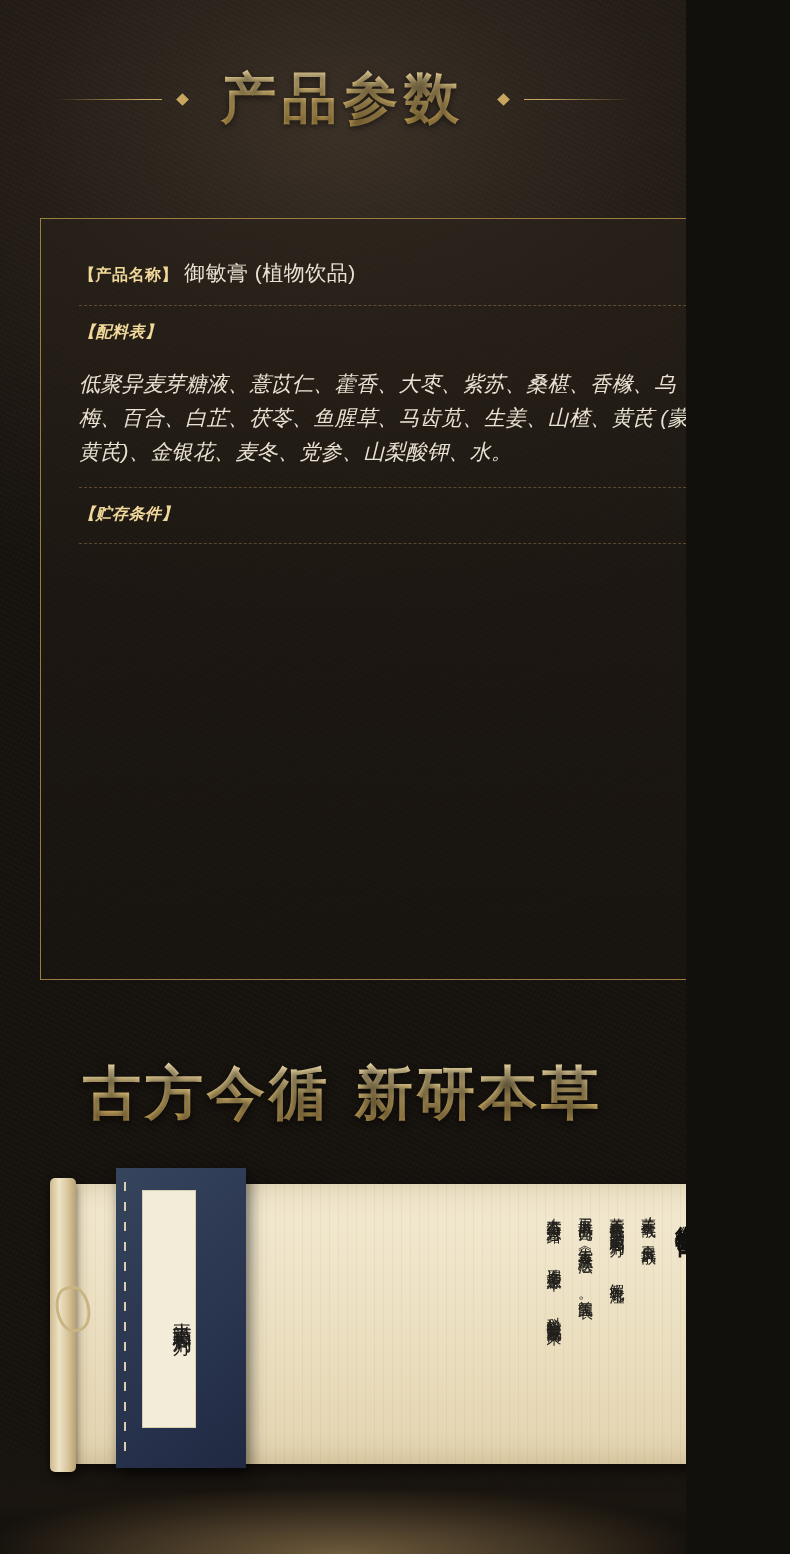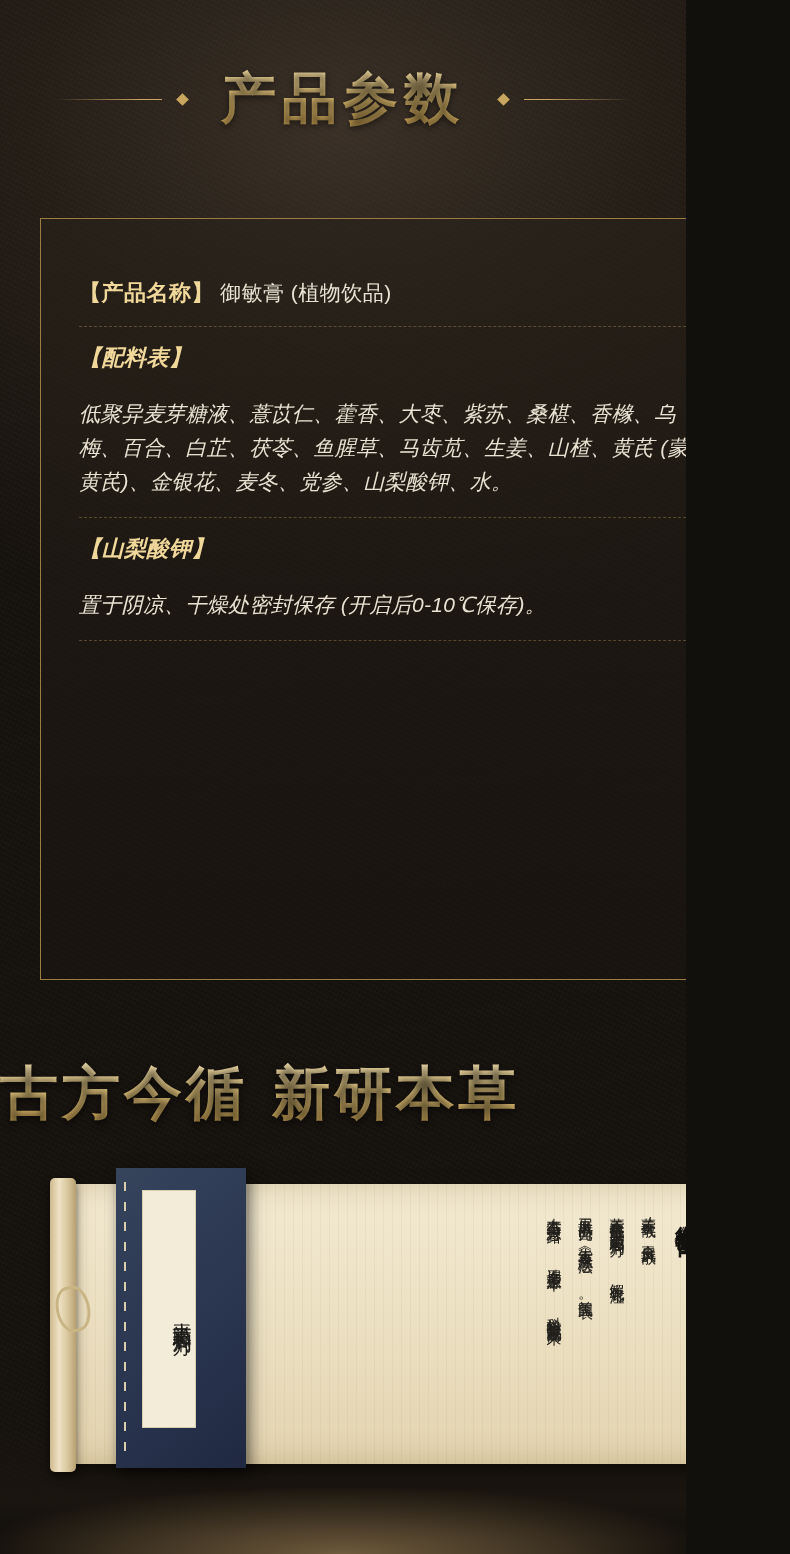--- a/index.html
+++ b/index.html
@@ -81,45 +81,44 @@
     padding: 34px 38px 10px 38px;
   }
 
   .block { padding: 16px 0 18px 0; }
   .block + .block { border-top: 1px dashed rgba(183,152,92,0.38); font-style: italic; }
   .block:first-child { padding-top: 6px; }
 
   .lbl {
     font-family: "DejaVu Serif", serif;
     font-weight: bold;
-    font-size: 22px;
+    font-size: 16px;
     color: #f0d79a;
     letter-spacing: 0.5px;
   }
   .inline-val {
     font-size: 21px;
     color: #e9e2d2;
     letter-spacing: 0.5px;
-    margin-top: 20px;
   }
   .row { display: flex; align-items: baseline; gap: 6px; }
   .body-text {
     margin-top: 24px;
     font-size: 21px;
     line-height: 1.62;
     color: #e9e2d2;
     letter-spacing: 0.3px;
   }
 
   
   .slogan {
     position: absolute;
     left: 0; right: 0;
     top: 1055px;
-    text-align: left;
+    text-align: center;
     font-family: "DejaVu Serif", serif;
     font-weight: bold;
     font-size: 58px;
     letter-spacing: 4px;
     background: linear-gradient(180deg, #f7e7bb 0%, #e3c57c 48%, #c49a48 100%);
     -webkit-background-clip: text;
     background-clip: text;
     -webkit-text-fill-color: transparent;
     text-shadow: 0 3px 7px rgba(0,0,0,0.6);
   }
@@ -257,22 +256,21 @@
       </div>
     </div>
 
     <div class="block">
       <div class="lbl">【配料表】</div>
       <div class="body-text">低聚异麦芽糖液、薏苡仁、藿香、大枣、紫苏、桑椹、香橼、乌梅、百合、白芷、茯苓、鱼腥草、马齿苋、生姜、山楂、黄芪 (蒙古黄芪)、金银花、麦冬、党参、山梨酸钾、水。</div>
     </div>
 
 
     <div class="block">
-      <div class="lbl">【山梨酸钾】</div>
-      <div class="body-text">置于阴凉、干燥处密封保存 (开启后0-10℃保存)。</div>
+      <div class="lbl">【贮存条件】</div>
     </div>
 
     <div class="block">
     </div>
 
 
   </div>
 
   <div class="slogan">古方今循 新研本草</div>
 

